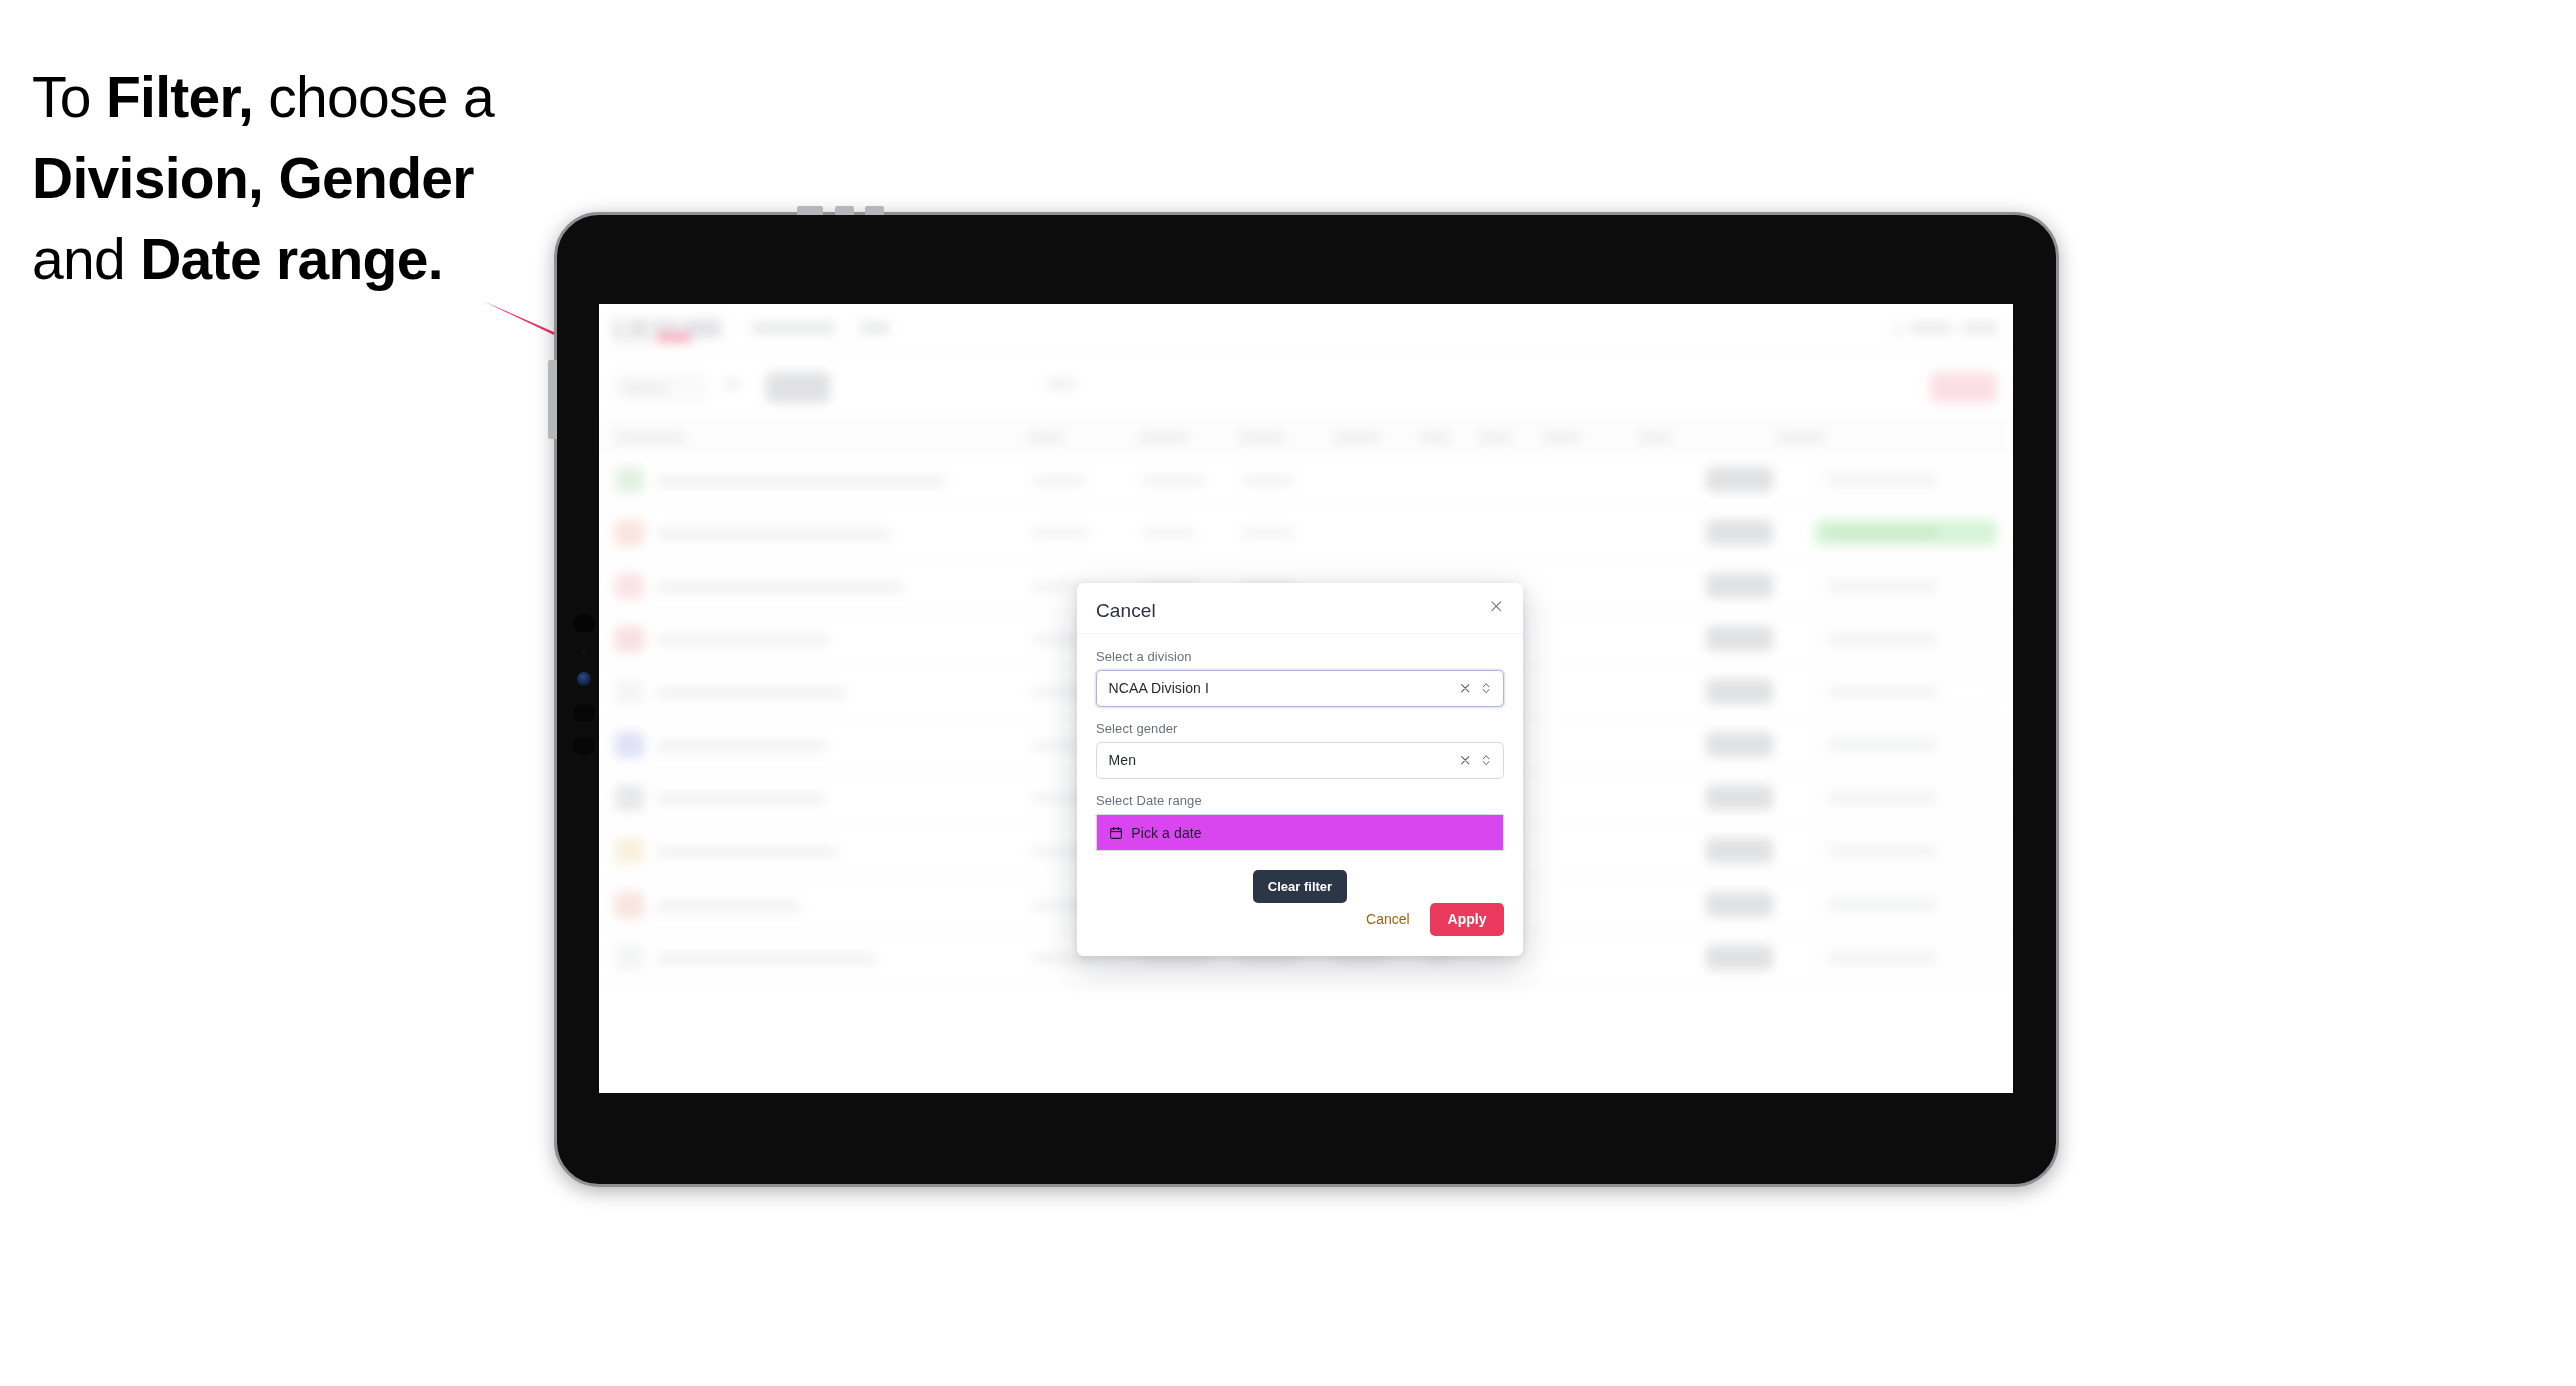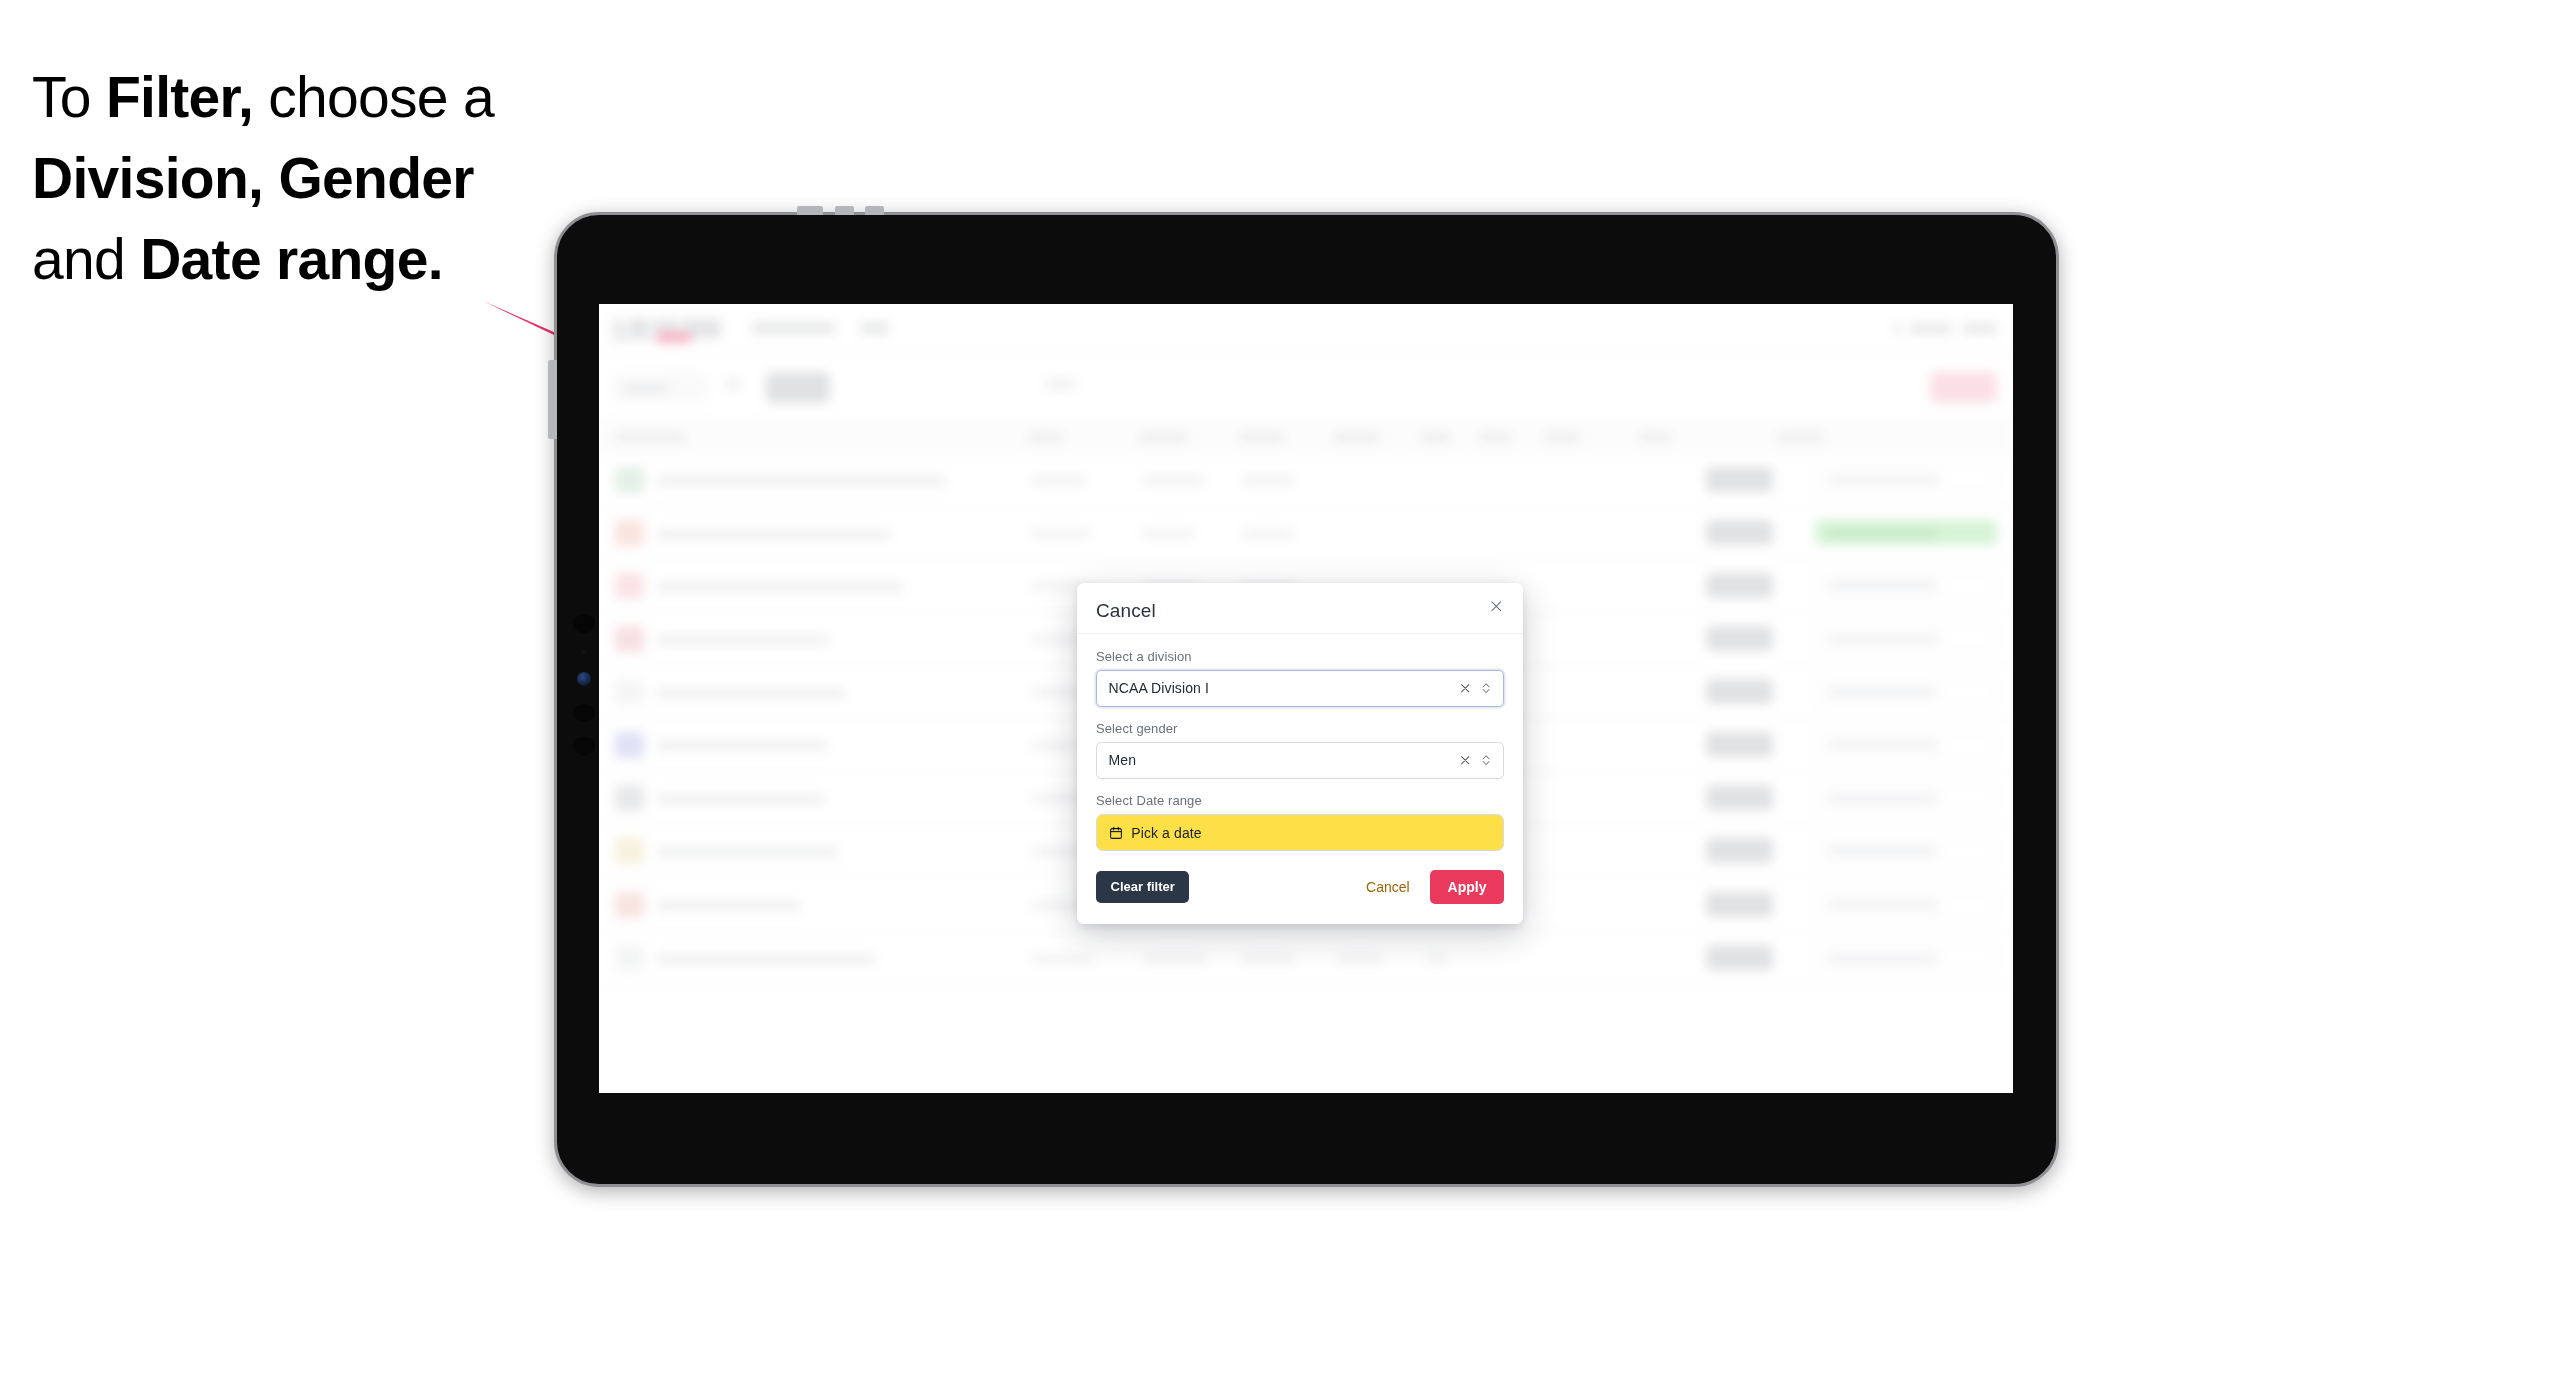--- a/index.html
+++ b/index.html
@@ -244,32 +244,33 @@
     display: flex; align-items: center; gap: 9.5px;
     color: #545a64;
   }
   .icon-clear, .icon-chevrons, .icon-calendar {
     display: flex; align-items: center; justify-content: center;
     cursor: pointer;
   }
   .date-box {
     height: 37px;
     border: 0.7px solid #d7dae0;
-    border-radius: 7px;
-    background: #fde047;
+    border-radius: 0;
+    background: #d946ef;
     display: flex; align-items: center;
     gap: 8.7px;
     padding: 0 11.6px;
     cursor: pointer;
   }
   .date-text { font-size: 14px; color: #1b2029; letter-spacing: 0.1px; }
 
   #dialog-footer {
     display: flex; align-items: center;
     padding: 19px 19px 20.4px 19px;
+    flex-direction: column;
   }
   #btn-clear {
     background: #2b3647;
     color: #ffffff;
     font-size: 13px;
     font-weight: 700;
     border: none;
     border-radius: 5.1px;
     padding: 8.7px 14.5px;
     cursor: pointer;

